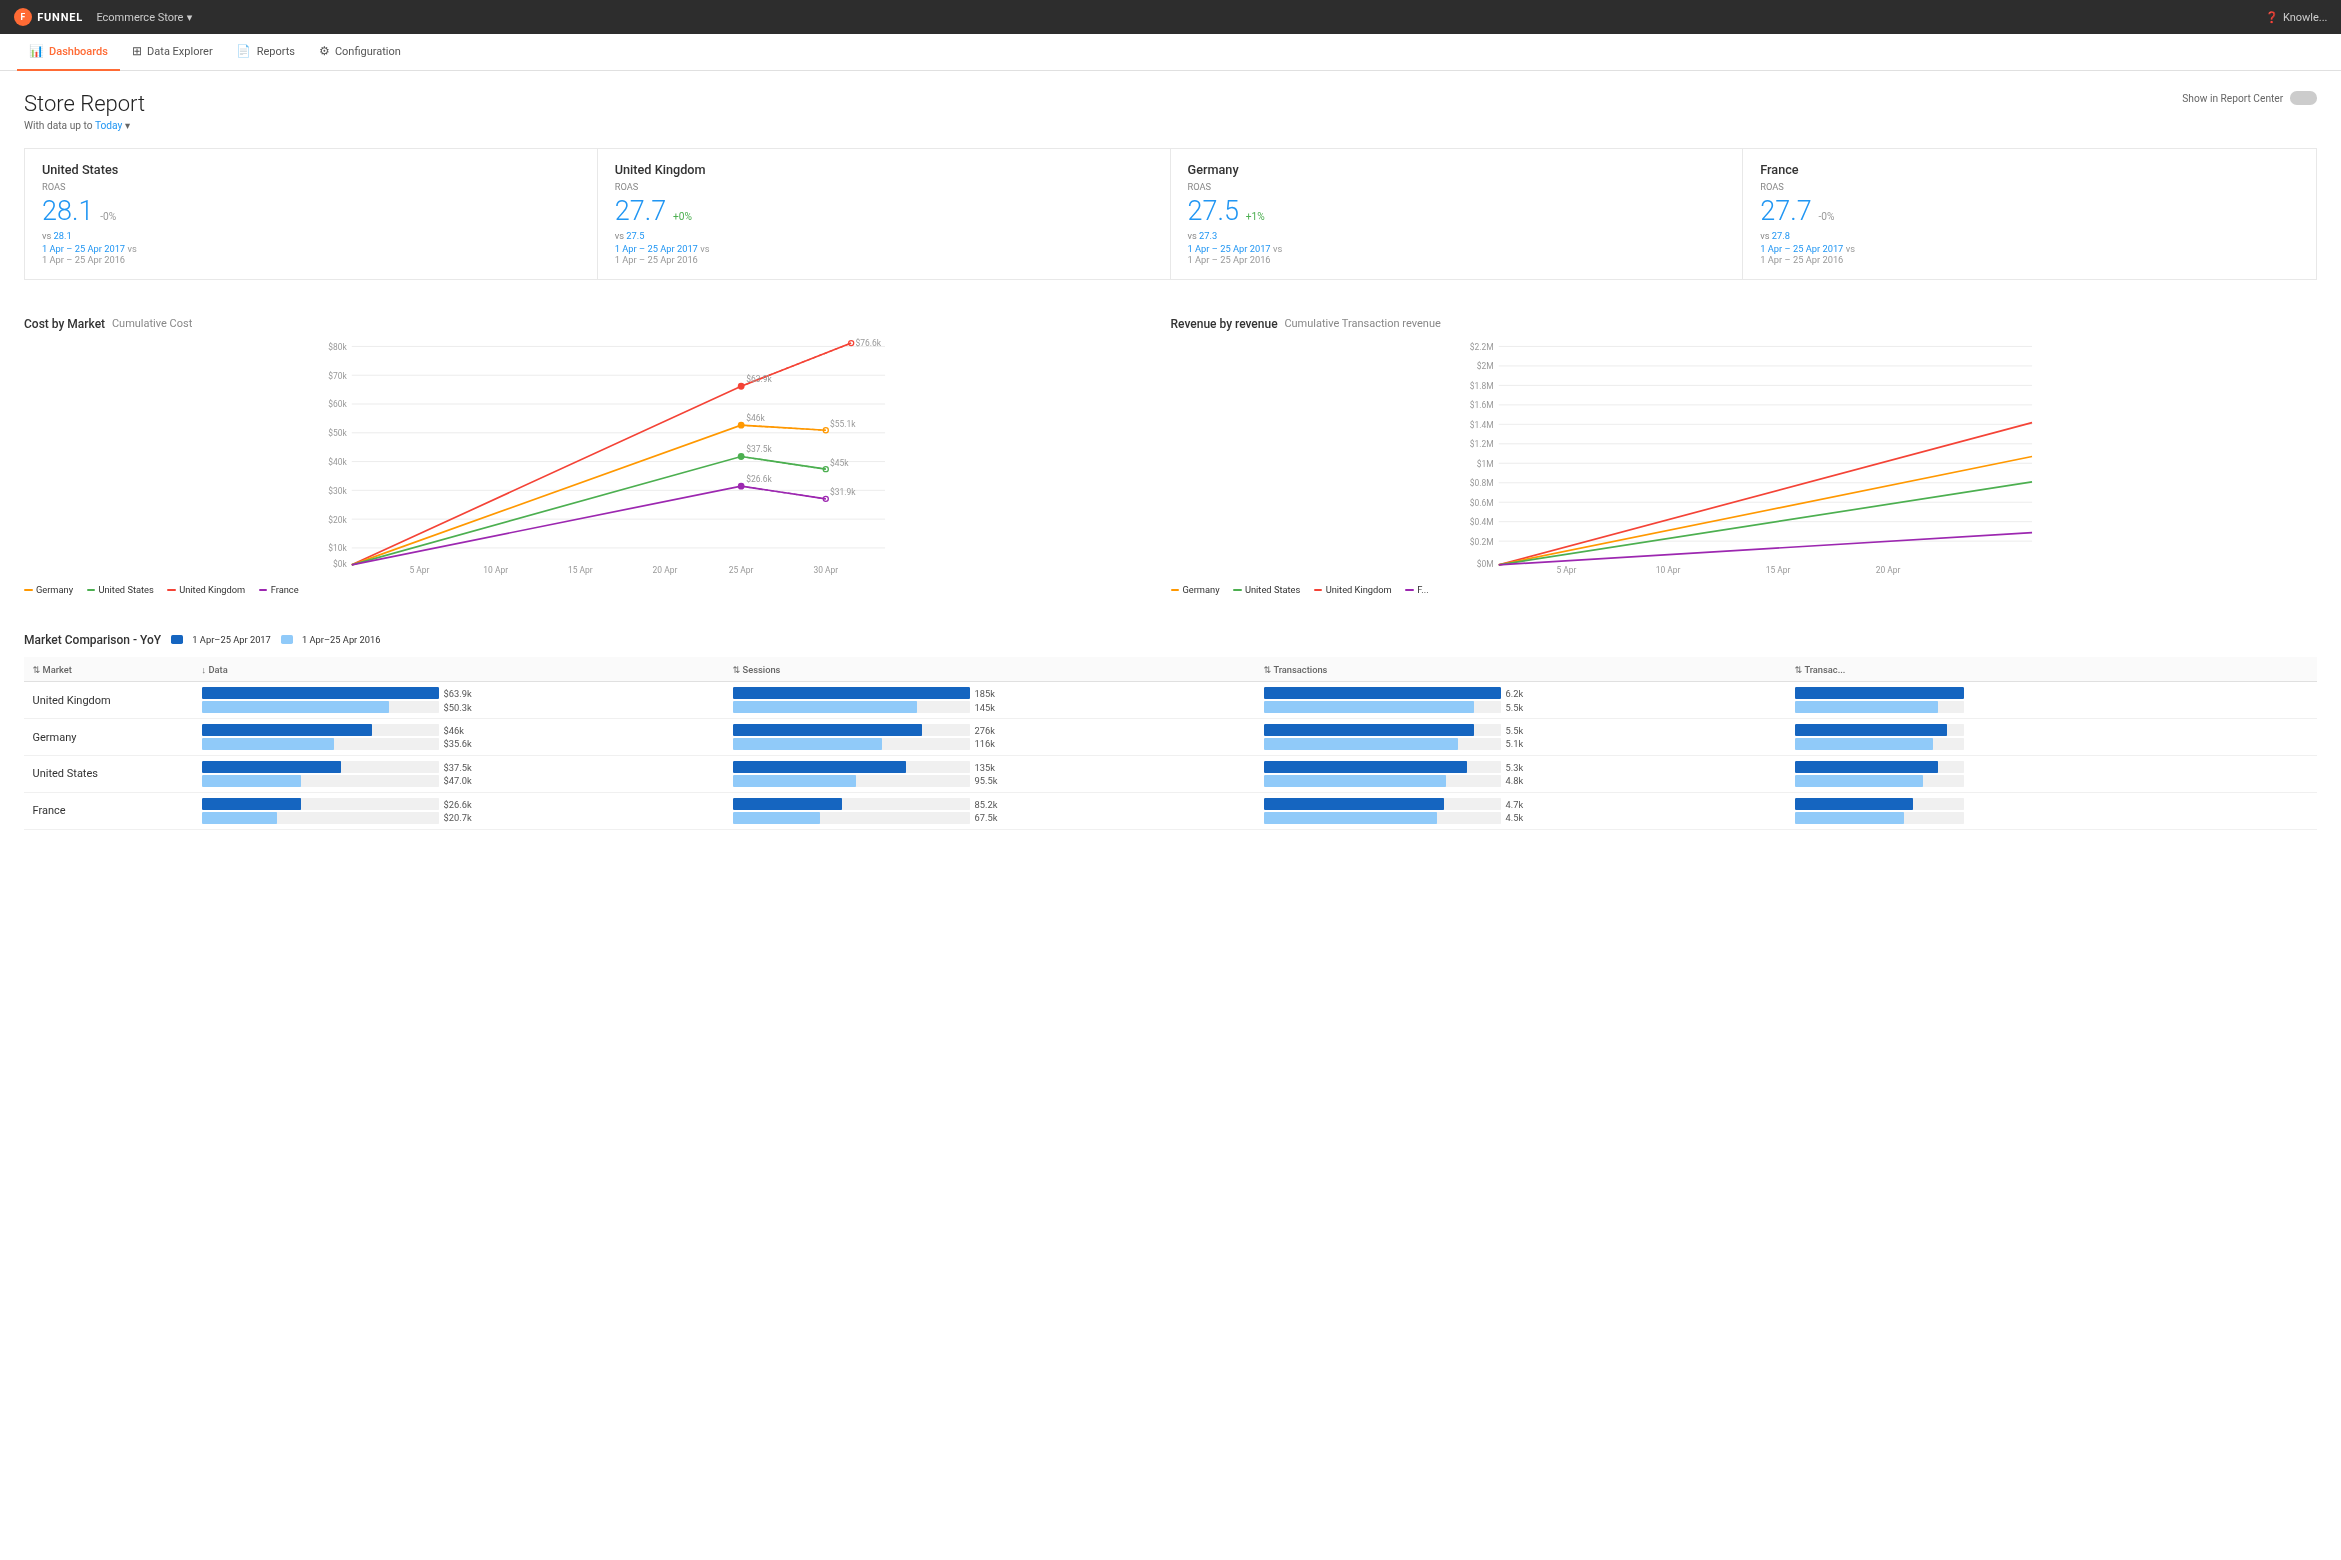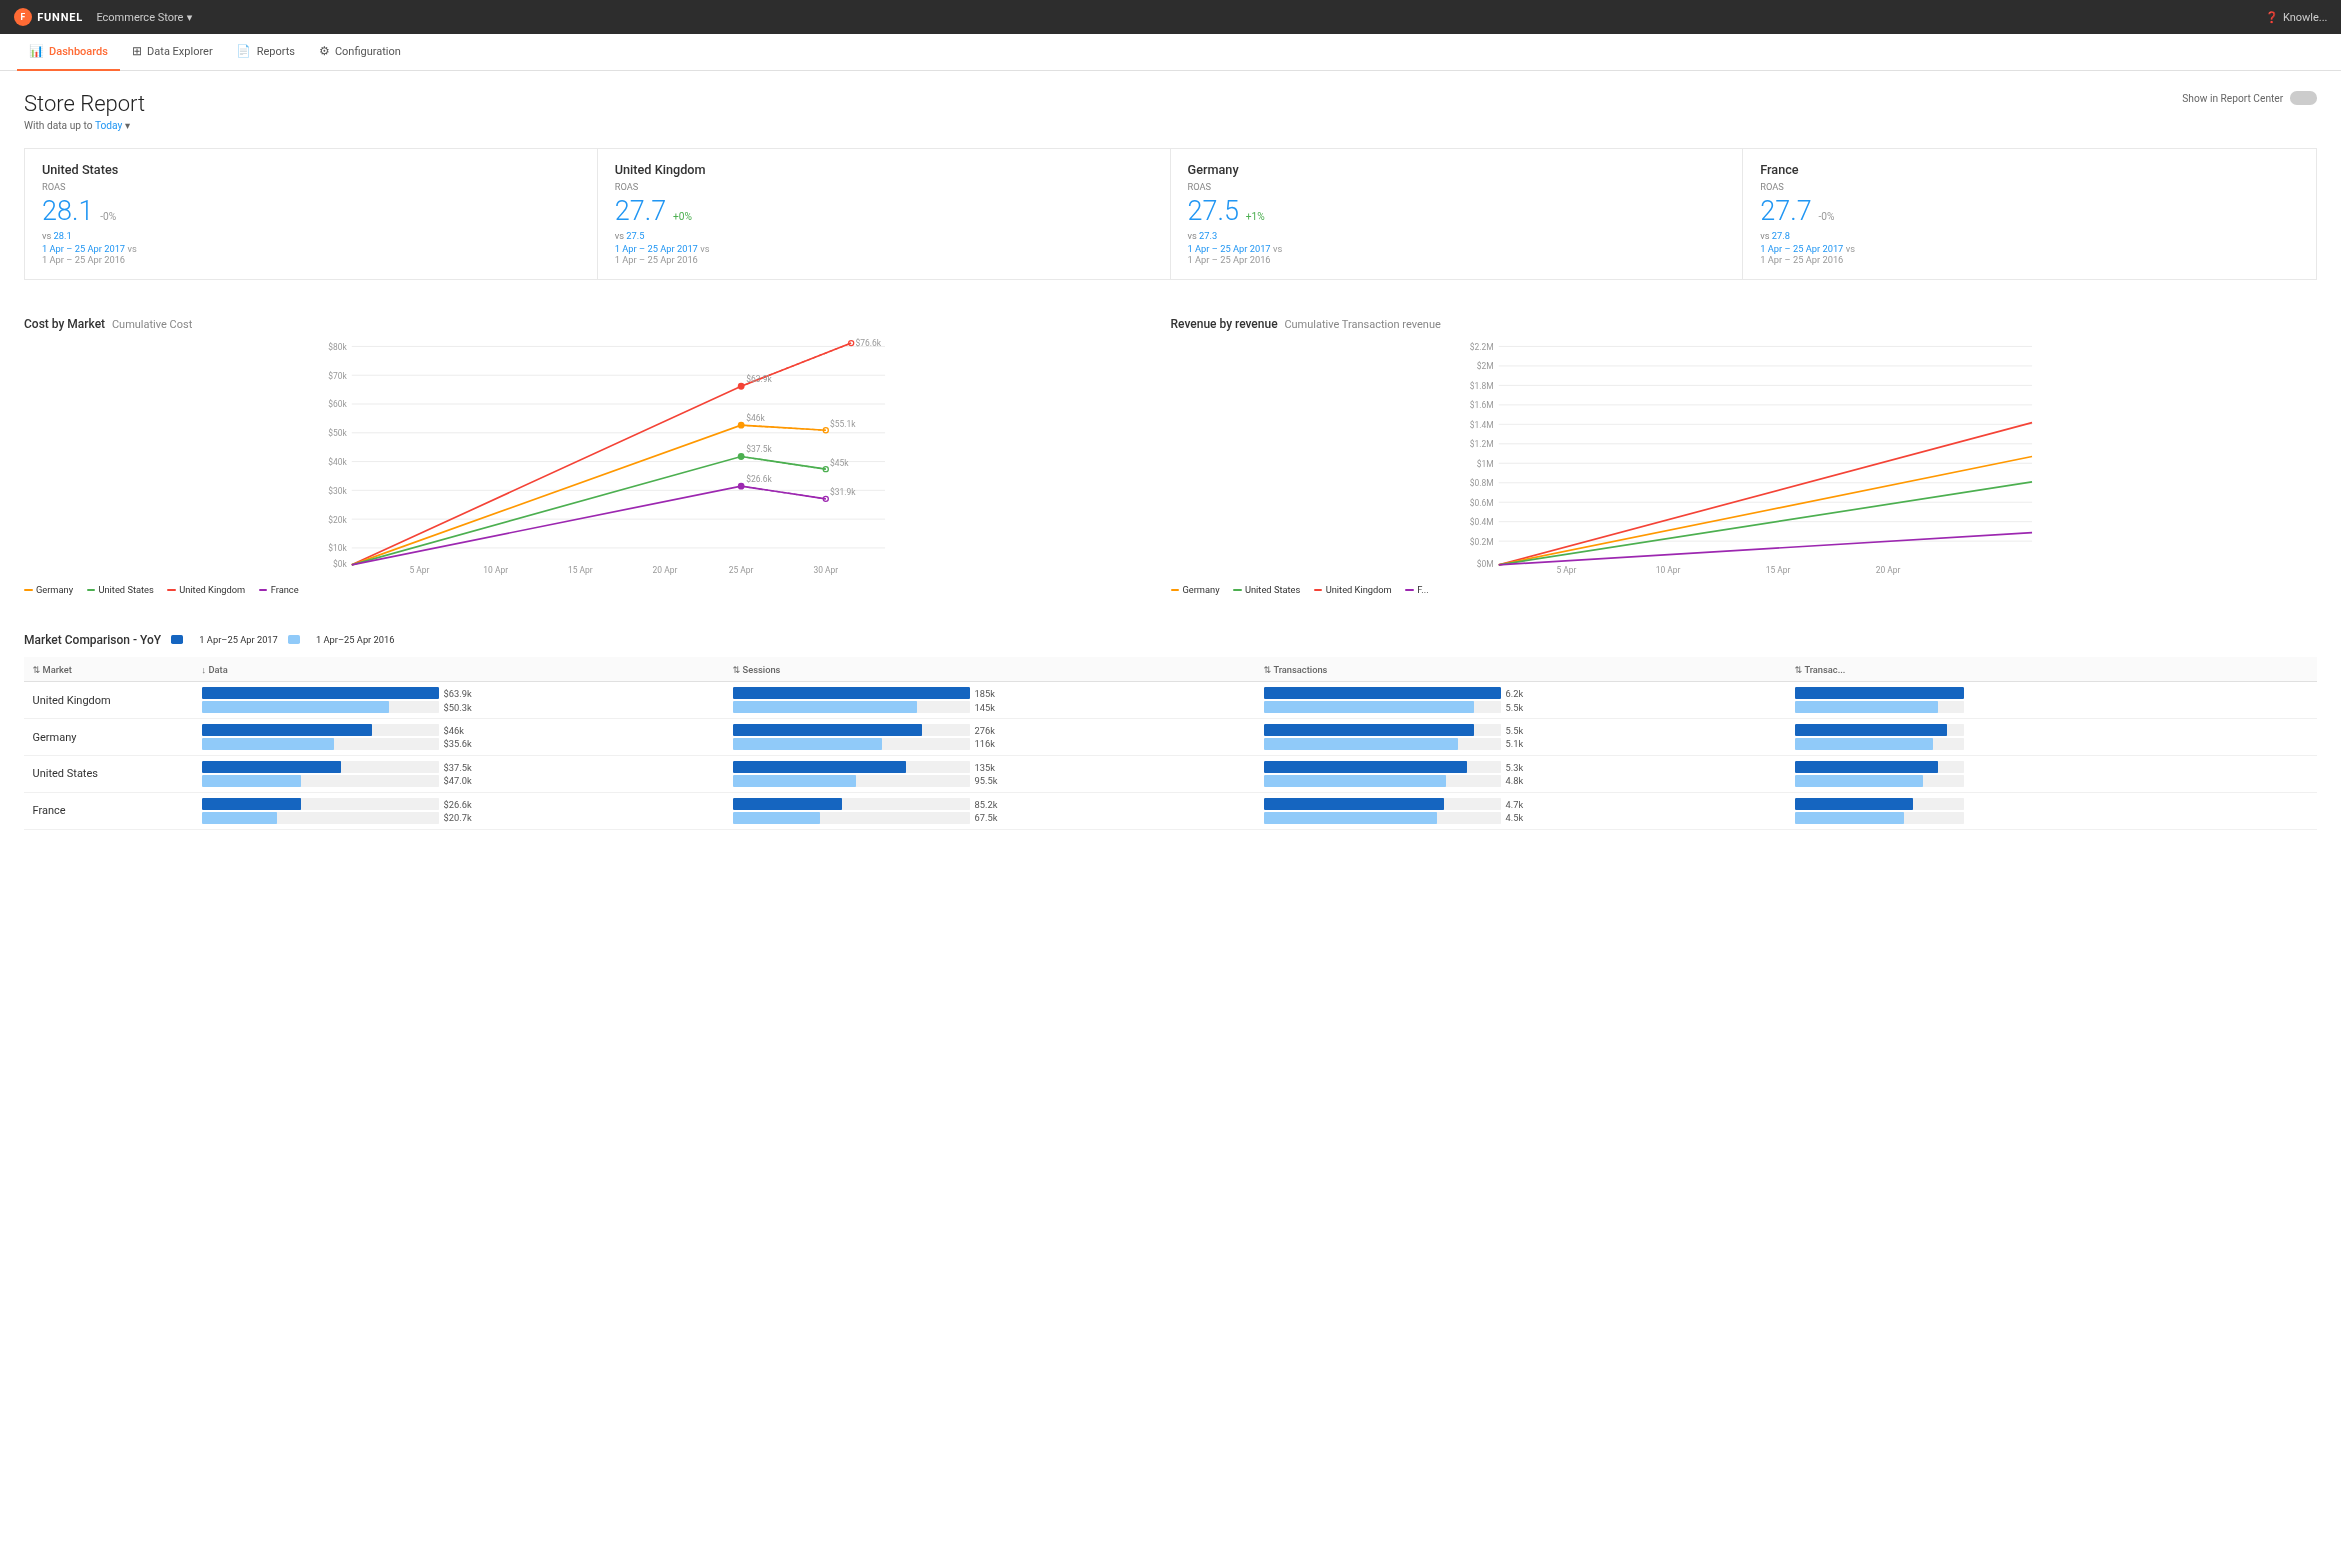--- a/index.html
+++ b/index.html
@@ -73,35 +73,35 @@
     .kpi-change.neg { color: #999; }
     .kpi-change.pos { color: #4caf50; }
     .kpi-vs { font-size: 9.3px; color: #888; margin-bottom: 1.7px; }
     .kpi-vs span { color: #2196f3; }
     .kpi-dates { font-size: 9.3px; color: #2196f3; }
     .kpi-dates-compare { font-size: 9.3px; color: #999; }
 
     
     .charts-row { display: grid; grid-template-columns: 1fr 1fr; gap: 0; margin-bottom: 27px; }
     .chart-section { padding: 10.2px 0; }
-    .chart-title-row { display: flex; align-items: flex-end; gap: 6.8px; margin-bottom: 6.8px; }
+    .chart-title-row { display: flex; align-items: flex-start; gap: 6.8px; margin-bottom: 6.8px; }
     .chart-main-title { font-size: 12px; font-weight: 500; color: #333; }
     .chart-sub-title { font-size: 11px; color: #888; }
 
     
     .chart-container { position: relative; }
     .chart-legend { display: flex; gap: 13.5px; margin-top: 6.8px; font-size: 9.3px; flex-wrap: wrap; }
     .legend-item { display: flex; align-items: center; gap: 3.4px; }
     .legend-dot { width: 8.5px; height: 2.5px; border-radius: 1.7px; }
 
     
     .table-section { margin-top: 6.8px; }
     .table-header-row { display: flex; align-items: center; gap: 10.2px; margin-bottom: 10.2px; }
     .table-section-title { font-size: 12px; font-weight: 500; color: #333; }
-    .legend-badge { display: flex; align-items: center; gap: 16px; font-size: 9.3px; }
+    .legend-badge { display: flex; align-items: center; gap: 9px; font-size: 9.3px; }
     .badge-rect { width: 12px; height: 8.5px; border-radius: 1.7px; }
 
     .data-table { width: 100%; border-collapse: collapse; }
     .data-table th {
       text-align: left;
       font-size: 9.3px;
       color: #666;
       font-weight: 500;
       padding: 6.8px 8.5px;
       border-bottom: 0.8px solid #e0e0e0;

